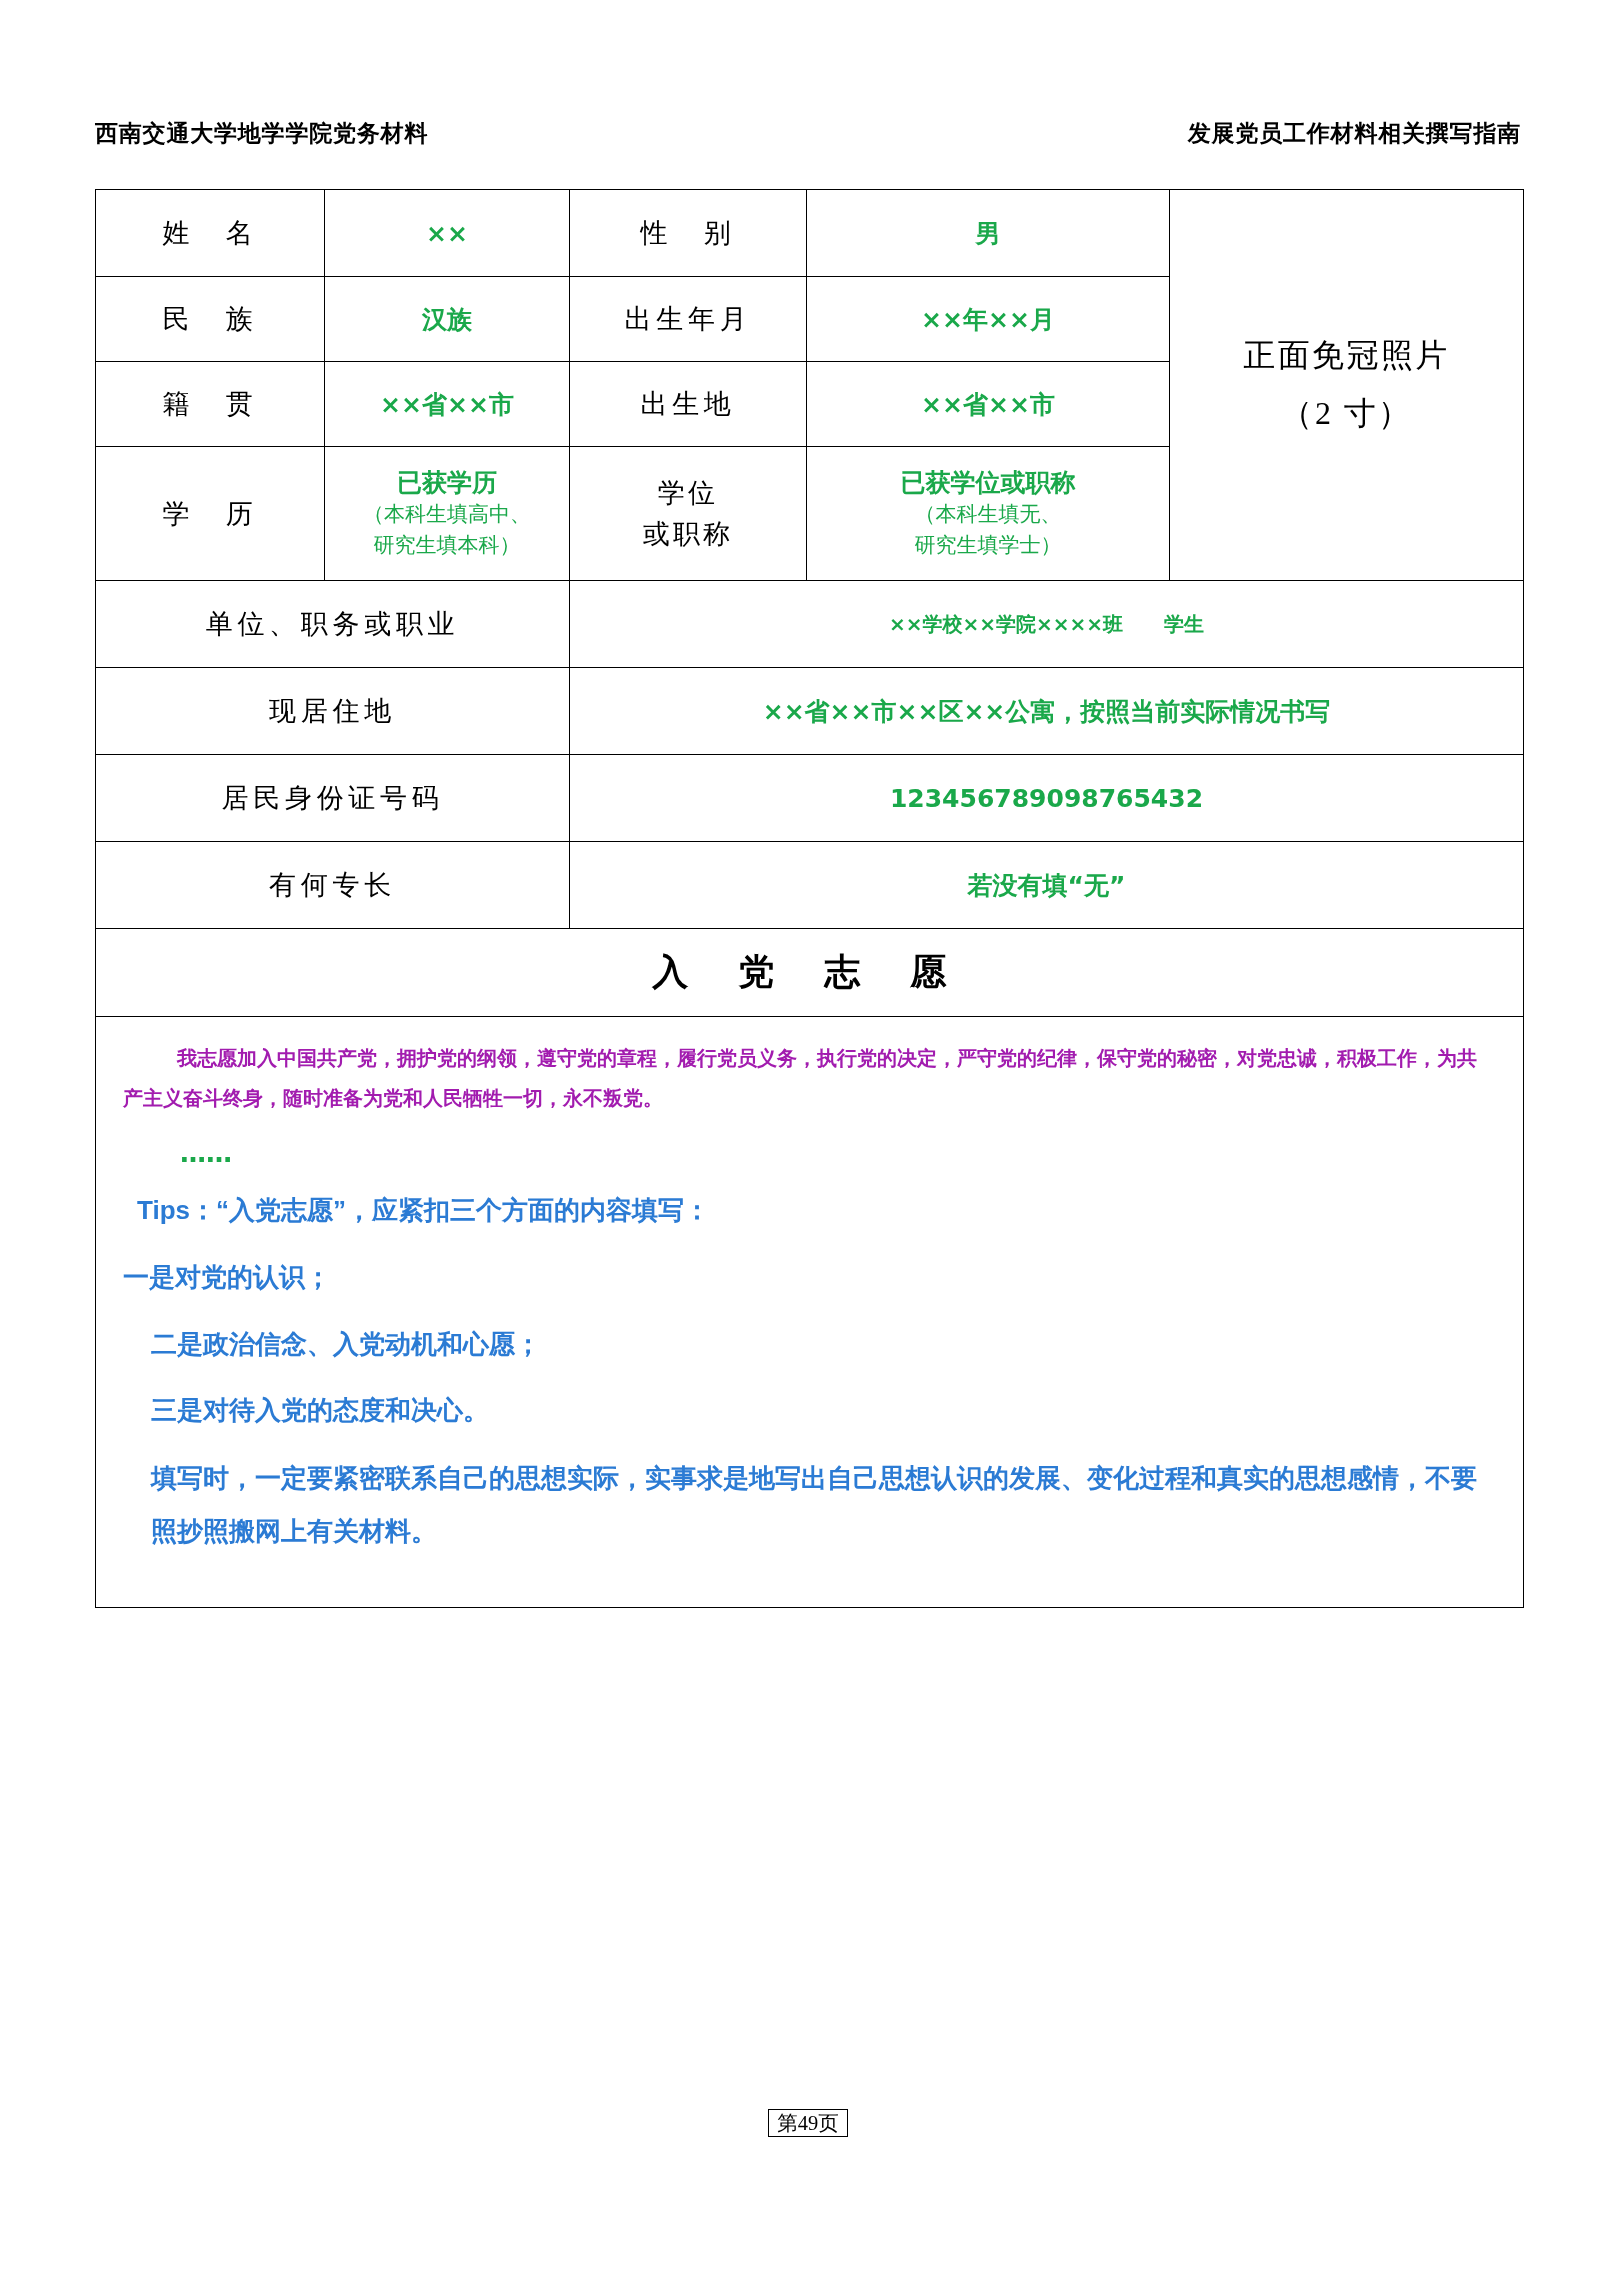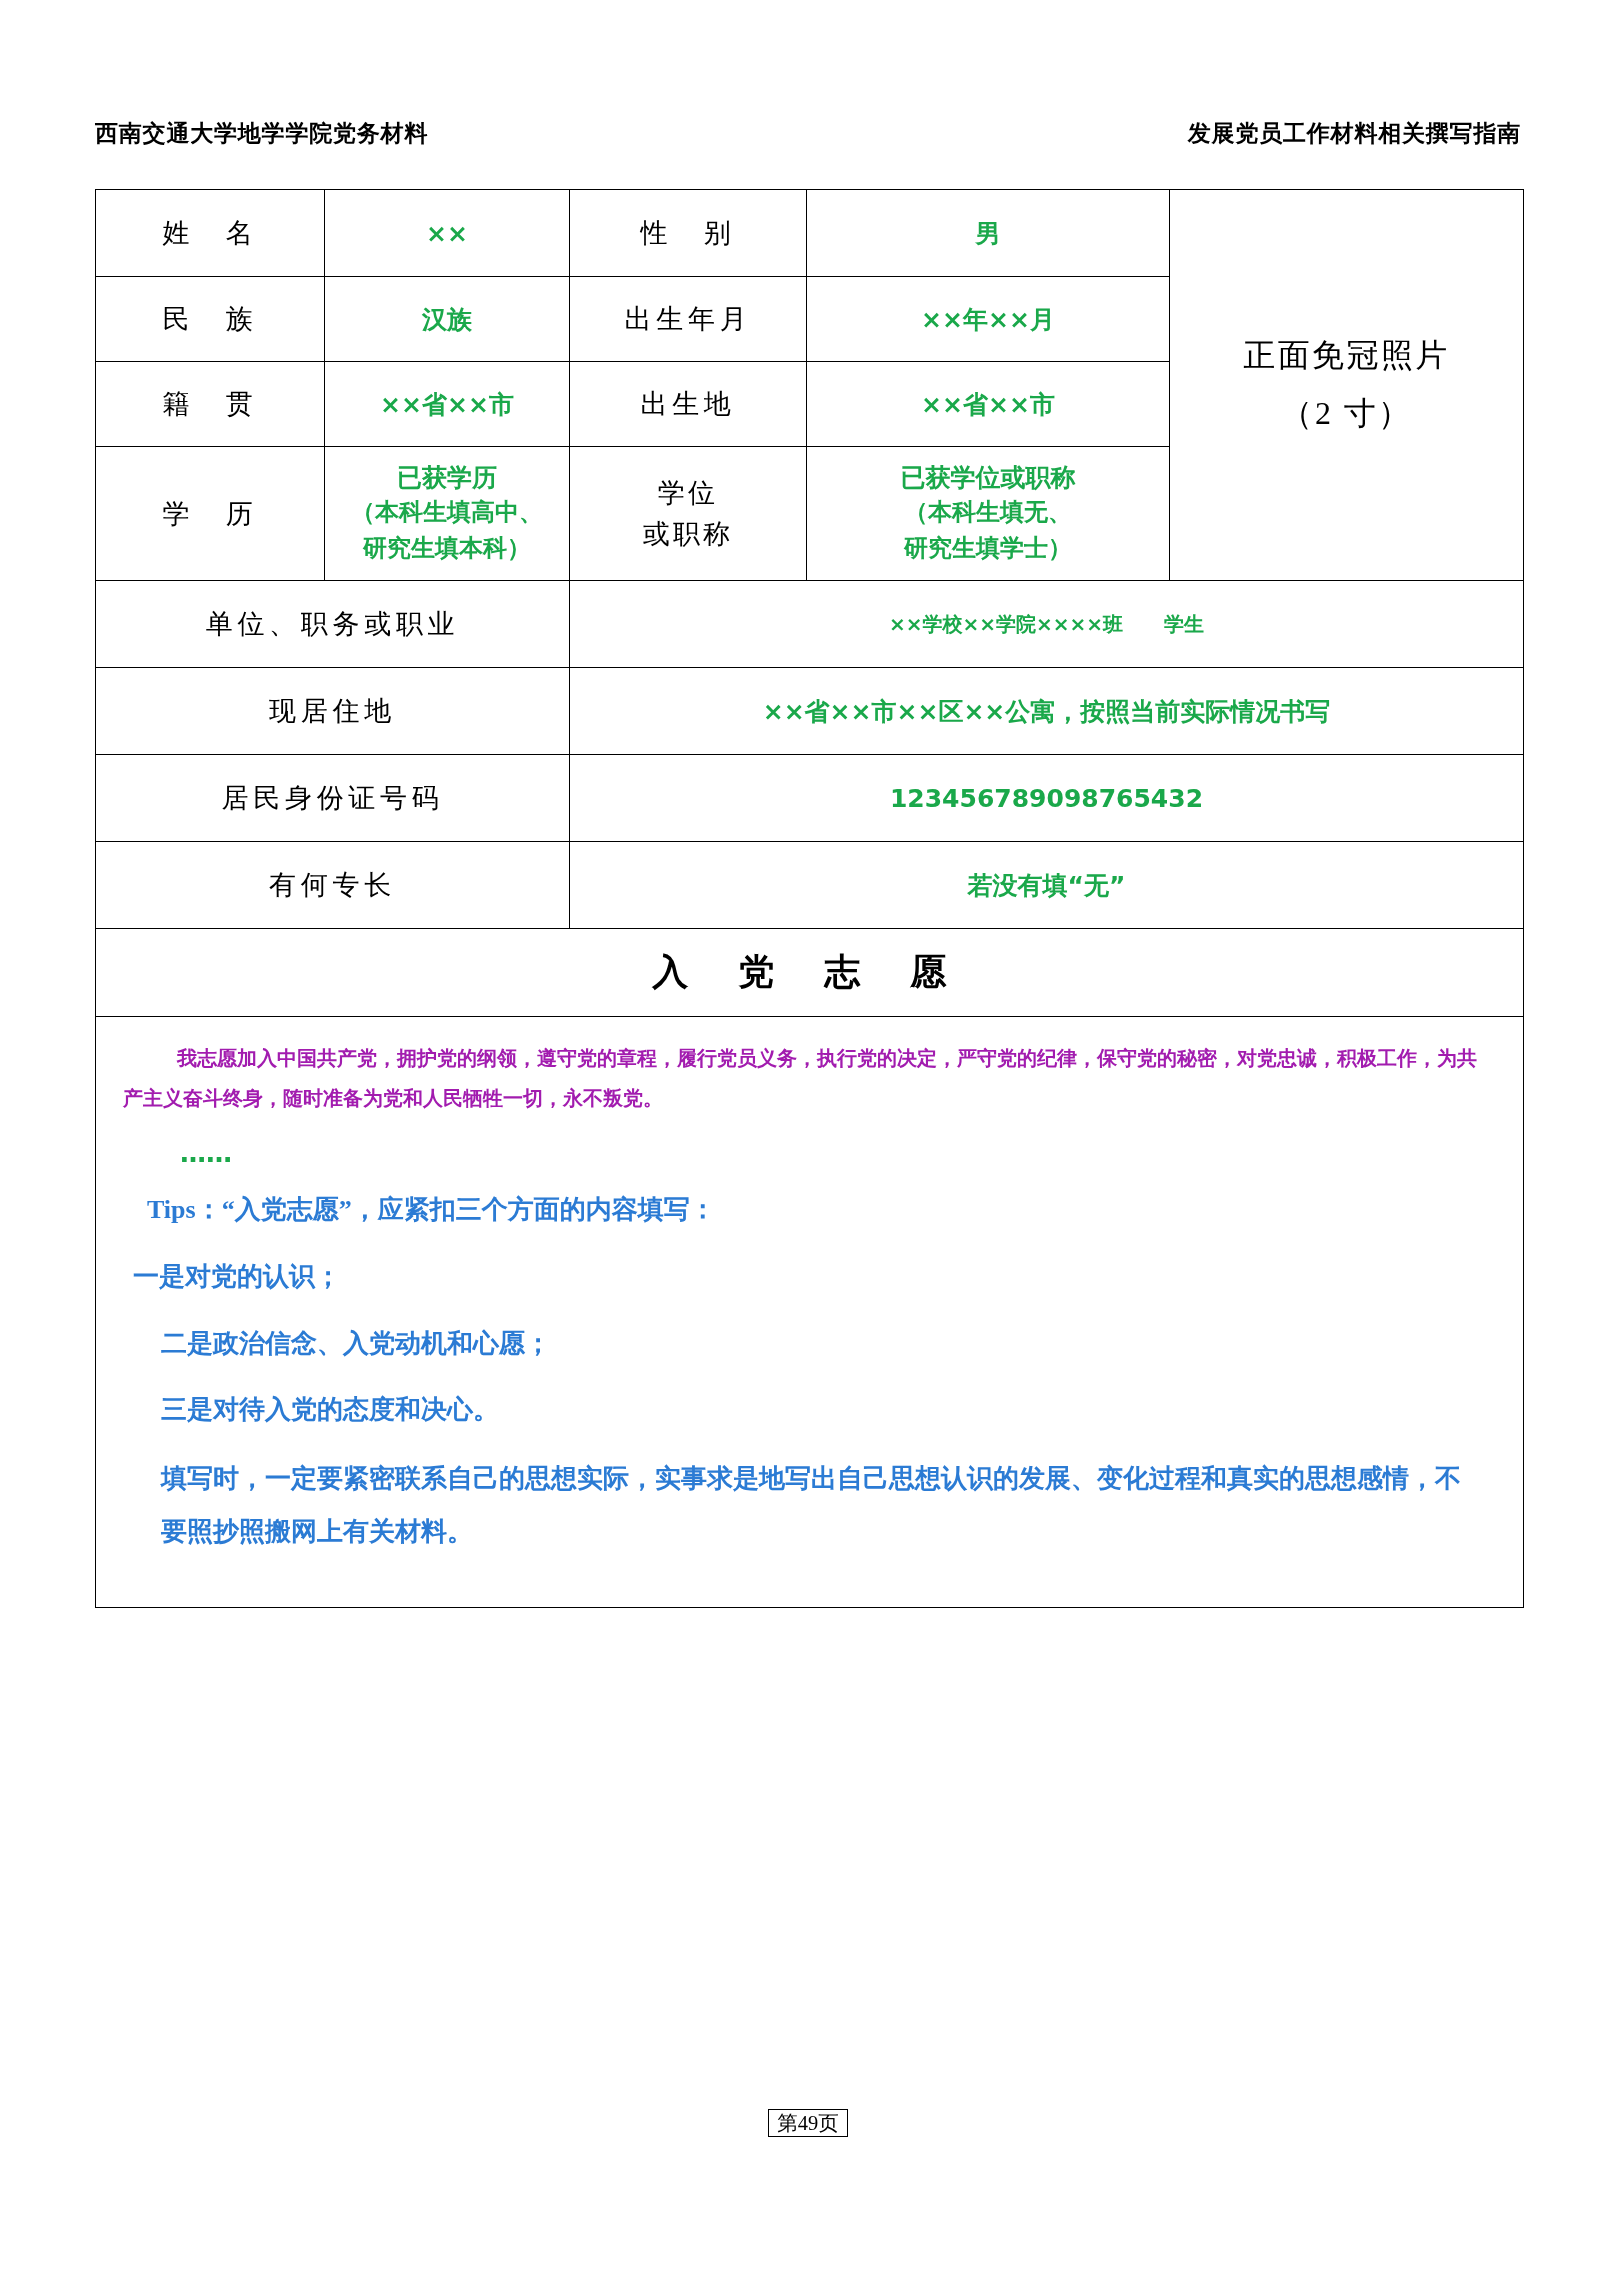--- a/index.html
+++ b/index.html
@@ -58,24 +58,24 @@
     letter-spacing: 4.7px;
     font-family: "Liberation Serif", "DejaVu Serif", serif;
   }
   .val {
     font-size: 25px;
     color: #1aa84a;
     font-family: "DejaVu Sans", "Liberation Sans", sans-serif;
     font-weight: bold;
   }
   .val-sm {
-    font-size: 24px;
-    color: #1aa84a;
-    font-family: "DejaVu Sans", "Liberation Sans", sans-serif;
-    font-weight: bold;
+    font-size: 21px;
+    color: #1aa84a;
+    font-family: "DejaVu Sans", "Liberation Sans", sans-serif;
+    font-weight: normal;
     line-height: 1.5;
   }
   .photo-cell {
     font-size: 32px;
     color: #000;
     line-height: 1.8;
     letter-spacing: 2.4px;
   }
   .row-h1 { height: 87px; }
   .row-h2 { height: 85px; }
@@ -118,23 +118,23 @@
     color: #1aa84a;
     font-size: 26px;
     font-family: "DejaVu Sans", "Liberation Sans", sans-serif;
     margin: 20.5px 0 17.4px 0;
     text-indent: 57px;
     font-weight: bold;
   }
   .p-blue {
     color: #2b7bd4;
     font-size: 26px;
-    font-family: Liberation Serif, serif;
+    font-family: Liberation Sans, sans-serif;
     line-height: 1.95;
-    margin: 16px 10px;
+    margin: 16px 0;
     font-weight: bold;
   }
   .p-blue.indent1 { padding-left: 14px; }
   .p-blue.indent2 { padding-left: 28px; }
   .p-blue.noindent { padding-left: 0; }
   .p-blue.flow { line-height: 2.05; padding-left: 28px; }
 
   
   .footer {
     position: absolute;

